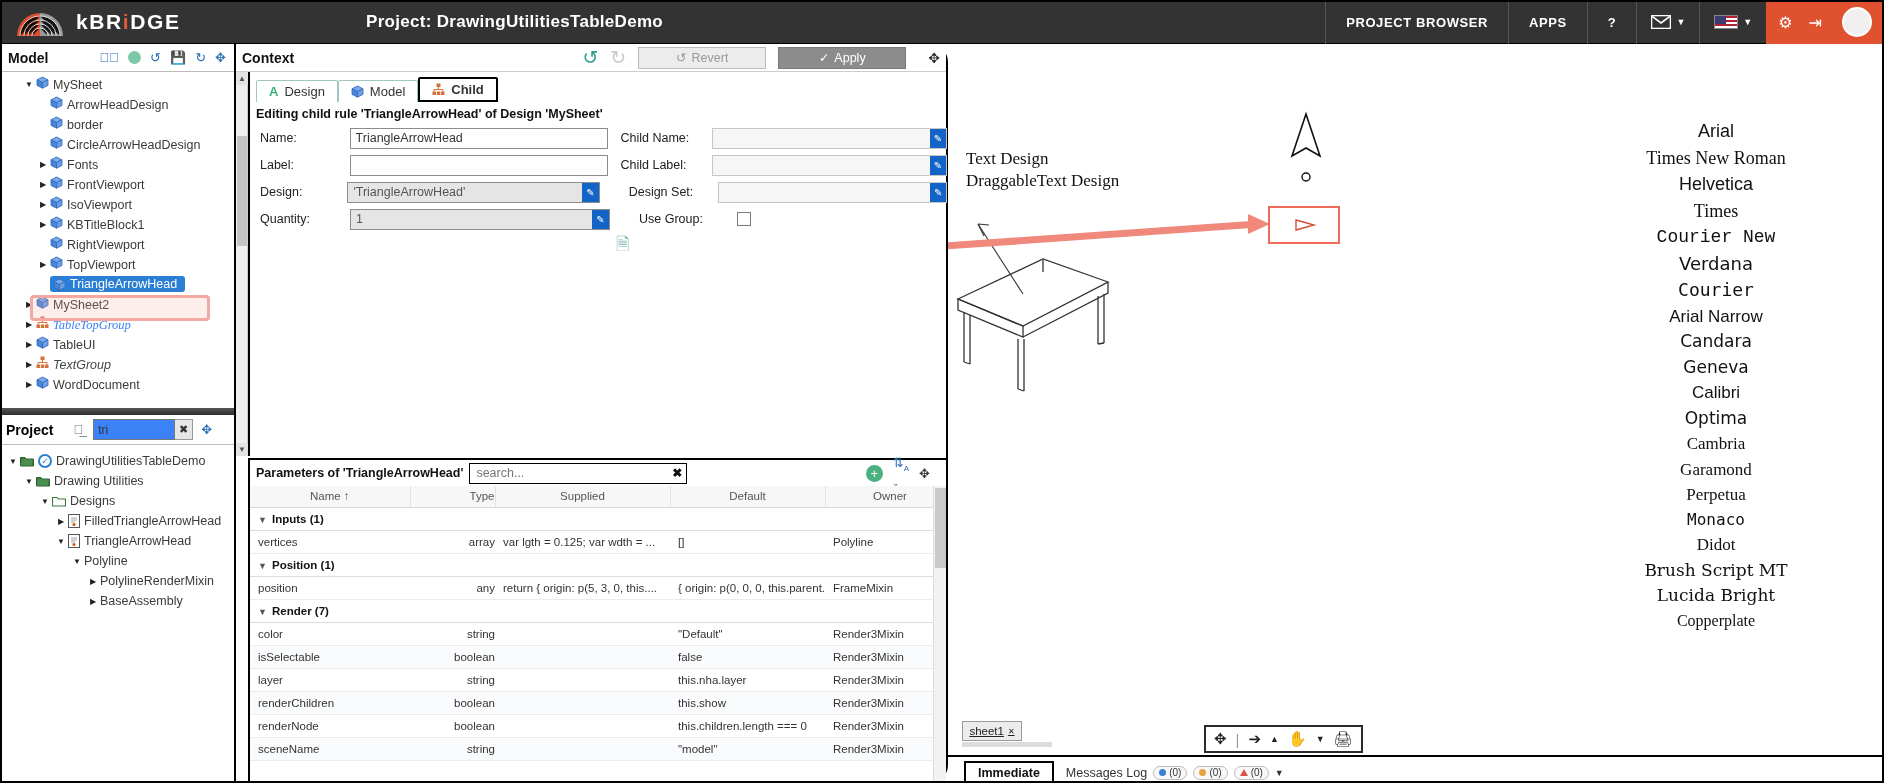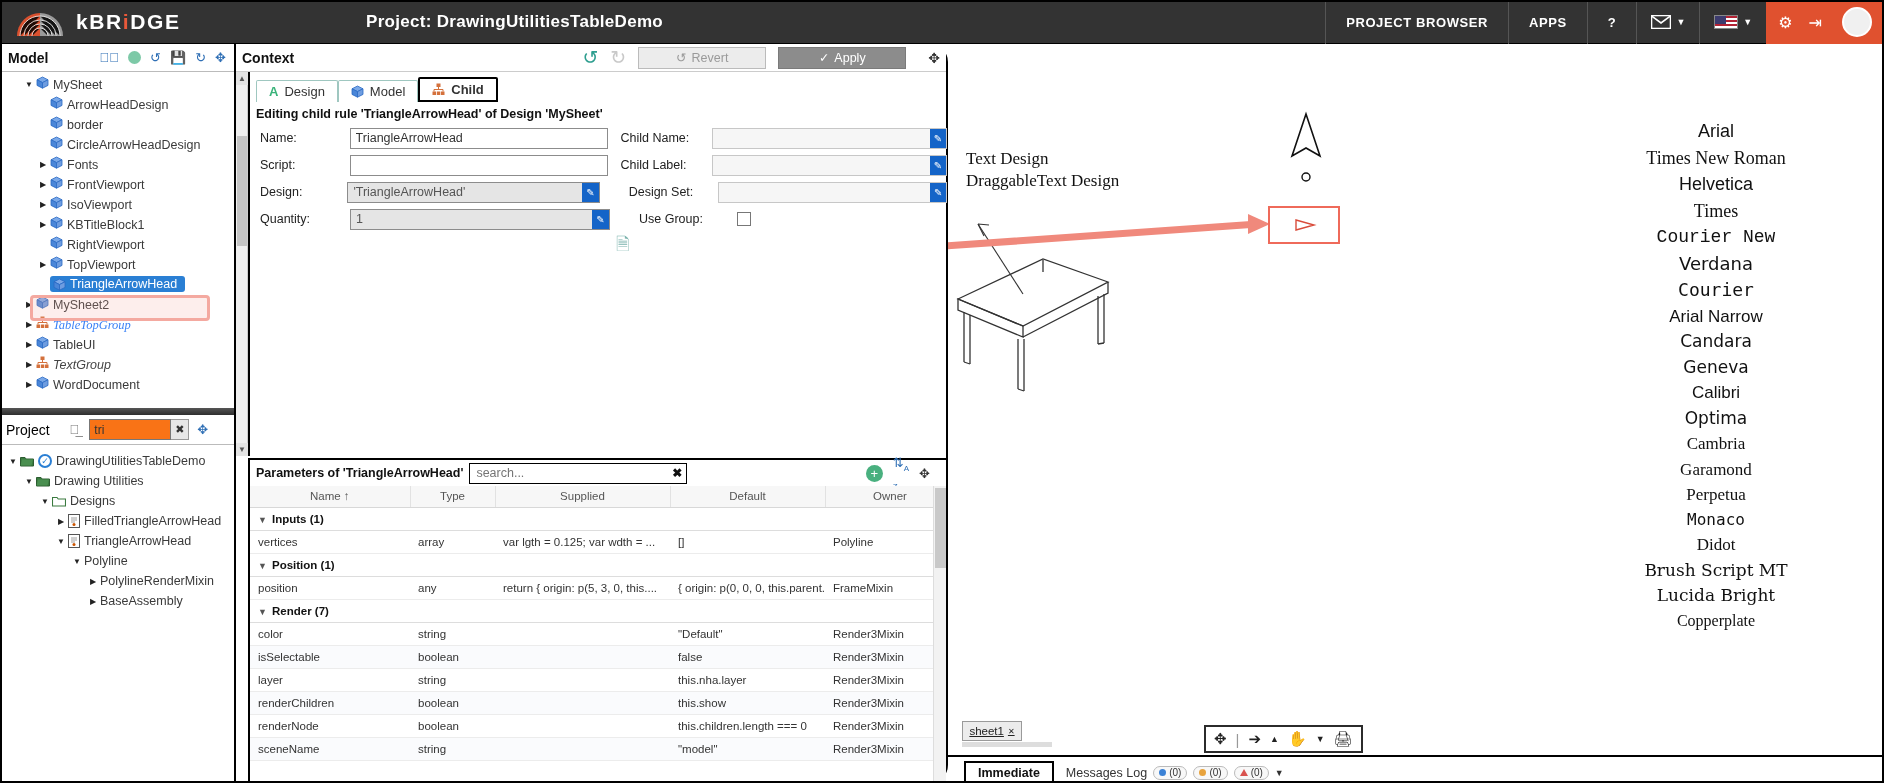--- a/index.html
+++ b/index.html
@@ -72,25 +72,25 @@
     padding:1px 8px 1px 3px; display:flex; align-items:center;
   }
   .sel-outline {
     position:absolute; border:3px solid #f4a9a0; border-radius:4px;
     background:rgba(244,169,160,0.20); pointer-events:none;
   }
 
   .left-splitter { height:7px; background:linear-gradient(#555,#2e2e2e); }
 
   .proj-head { height:30px; display:flex; align-items:center; padding:0 6px; border-bottom:1px solid #bbb; }
-  .proj-head .ph-title{font-size:14px;font-weight:normal;}
+  .proj-head .ph-title{font-size:14px;font-weight:bold;}
   .eye-ic { margin-left:20px; color:#777; font-size:13px; }
   .search-mini {
     margin-left:10px; width:82px; height:21px; border:1px solid #777;
-    font-size:12px; padding:0 4px; background:#f97316; color:#333;
+    font-size:12px; padding:0 4px; background:#3b82f6; color:#333;
     font-family:"Liberation Sans",sans-serif;
   }
   .mini-btn { width:18px;height:21px; background:#e7e7e7; border:1px solid #999; border-left:none;
     font-size:11px; display:flex;align-items:center;justify-content:center;cursor:pointer;color:#333;}
   .expand-ic { margin-left:8px; color:#2f6fb5; font-size:13px; cursor:pointer;}
 
   .folder-ic { width:14px;height:12px;flex:0 0 14px;margin-right:4px;position:relative; }
   .doc-ic { width:12px;height:14px;flex:0 0 12px;margin-right:4px;border:1px solid #555;background:#fff;position:relative;}
   .check-ic { width:14px;height:14px;flex:0 0 14px;margin-right:4px;border:2px solid #2a7fd4;border-radius:50%;
     color:#2a7fd4;font-size:9px;display:flex;align-items:center;justify-content:center;}
@@ -182,21 +182,21 @@
 
   table.ptab { width:100%; border-collapse:collapse; font-size:11.5px; table-layout:fixed; }
   table.ptab th {
     font-weight:normal; color:#555; font-size:11.5px; height:21px;
     background:#f7f7f7; border-bottom:1px solid #d8d8d8; border-right:1px solid #e2e2e2;
   }
   table.ptab td { height:23px; color:#333; padding-left:8px; border-bottom:1px solid #ececec; overflow:hidden; white-space:nowrap;}
   tr.grp td { font-weight:bold; font-size:11.5px; background:#fff; border-bottom:1px solid #ddd; color:#111;}
   tr.alt td { background:#fafbfd; }
   .grp-chev { display:inline-block; width:14px; color:#555; font-size:9px; }
-  .c-name{width:160px;} .c-type{width:85px;} .c-sup{width:175px;} .c-def{width:155px;} .c-own{width:130px;}
+  .c-name{width:160px;} .c-type{width:85px;text-align:right;} .c-sup{width:175px;} .c-def{width:155px;} .c-own{width:130px;}
   .params-scroll {
     position:absolute; right:0; top:28px; bottom:0; width:13px; background:#f2f2f2; border-left:1px solid #ddd;
   }
   .params-scroll .thumb2 { position:absolute; left:1px; top:2px; width:11px; height:80px; background:#c9c9c9; }
   .ptab-wrap { position:absolute; left:0; top:28px; right:13px; bottom:0; overflow:hidden;}
 
   
   .right { position:absolute; left:948px; top:44px; width:936px; height:739px; background:#fff; }
   .vp-canvas { position:absolute; inset:0; background:#fff; }
 
@@ -373,21 +373,21 @@
                 </svg></span><span class="tlabel">IsoViewport</span></span>
           </div>
           <div class="tnode" style="padding-left: 36px;">
             <span class="tw">▶</span>
             <span><span class="cubeicon"><svg width="13" height="13" viewBox="0 0 13 13">
                   <path d="M6.5 1 L12 3.8 L6.5 6.6 L1 3.8 Z" fill="#7aa8e8" stroke="#2a6ac4" stroke-width="0.8"></path>
                   <path d="M1 3.8 L1 9.4 L6.5 12.2 L6.5 6.6 Z" fill="#4a86d8" stroke="#2a6ac4" stroke-width="0.8"></path>
                   <path d="M12 3.8 L12 9.4 L6.5 12.2 L6.5 6.6 Z" fill="#6f9de0" stroke="#2a6ac4" stroke-width="0.8"></path>
                 </svg></span><span class="tlabel">KBTitleBlock1</span></span>
           </div>
-          <div class="tnode" style="padding-left: 36px;">
+          <div class="tnode" style=" gap: 36px;">
             <span class="tw empty">&nbsp;</span>
             <span><span class="cubeicon"><svg width="13" height="13" viewBox="0 0 13 13">
                   <path d="M6.5 1 L12 3.8 L6.5 6.6 L1 3.8 Z" fill="#7aa8e8" stroke="#2a6ac4" stroke-width="0.8"></path>
                   <path d="M1 3.8 L1 9.4 L6.5 12.2 L6.5 6.6 Z" fill="#4a86d8" stroke="#2a6ac4" stroke-width="0.8"></path>
                   <path d="M12 3.8 L12 9.4 L6.5 12.2 L6.5 6.6 Z" fill="#6f9de0" stroke="#2a6ac4" stroke-width="0.8"></path>
                 </svg></span><span class="tlabel">RightViewport</span></span>
           </div>
           <div class="tnode" style="padding-left: 36px;">
             <span class="tw">▶</span>
             <span><span class="cubeicon"><svg width="13" height="13" viewBox="0 0 13 13">
@@ -585,21 +585,21 @@
 
       <div class="form">
         <div class="frow">
           <div class="flab">Name:</div>
           <input class="finput" value="TriangleArrowHead" style="">
           <div class="flab2">Child Name:</div>
           <input class="finput2" value="" style="">
           <div class="pen2">✎</div>
         </div>
         <div class="frow">
-          <div class="flab">Script:</div>
+          <div class="flab">Label:</div>
           <input class="finput" value="" style="">
           <div class="flab2">Child Label:</div>
           <input class="finput2" value="" style="">
           <div class="pen2">✎</div>
         </div>
         <div class="frow">
           <div class="flab">Design:</div>
           <input class="finput ro" value="'TriangleArrowHead'" style="">
           <div class="pen">✎</div>
           <div class="flab2" style="margin-left:30px;">Design Set:</div>

